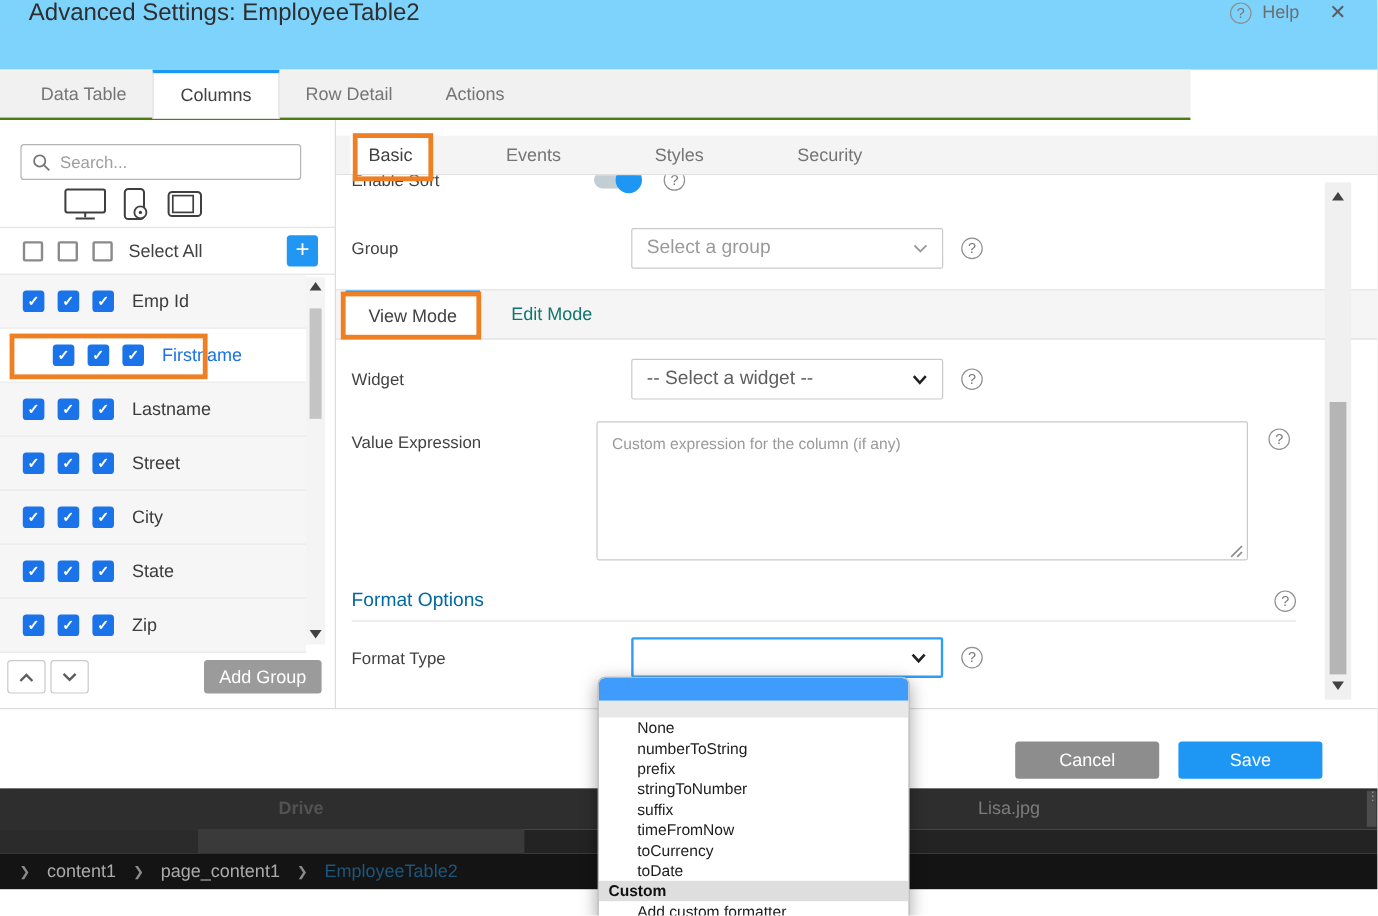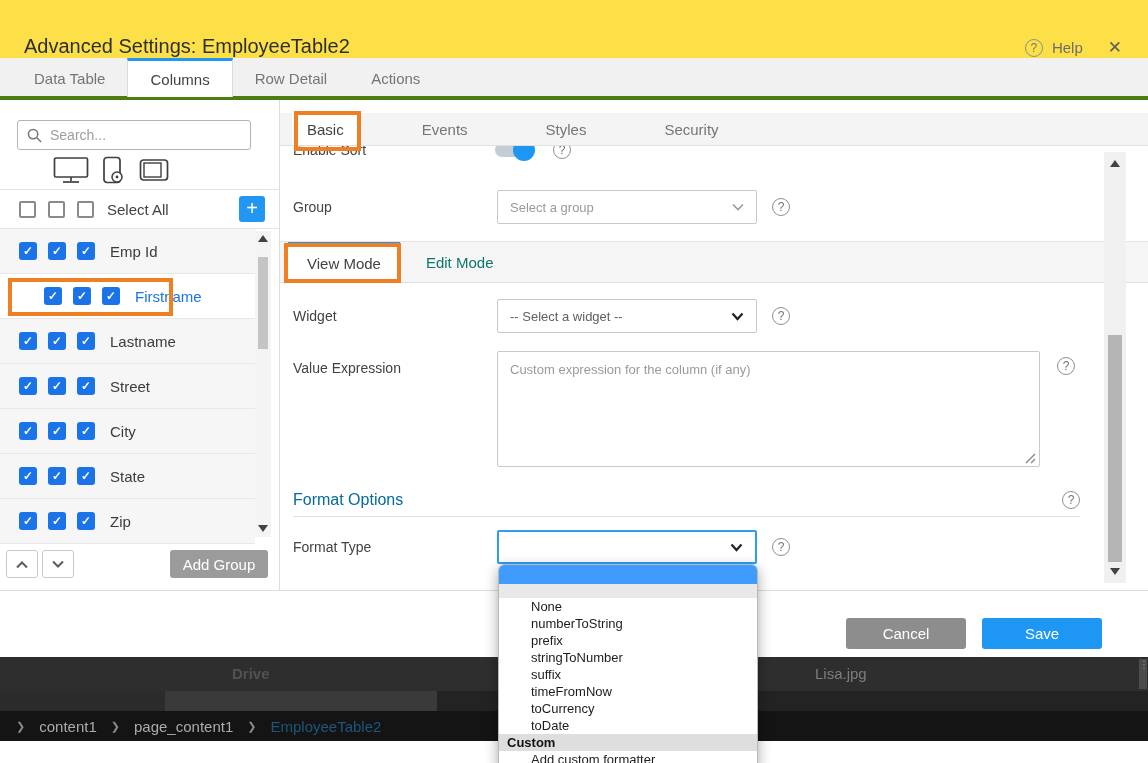--- a/index.html
+++ b/index.html
@@ -3,33 +3,33 @@
 <meta charset="utf-8">
 <style>
   * { box-sizing: border-box; margin: 0; padding: 0; }
   html,body { width:1148px; height:763px; overflow:hidden; }
   body { position:relative; font-family:"Liberation Sans", sans-serif; background:#fff; }
 
   
   .modal { position:absolute; left:0; top:0; width:1148px; height:657px; background:#fff;
            box-shadow:0 6px 18px rgba(0,0,0,.45); }
 
-  .hdr { height:58px; background:#fde047; display:flex; align-items:flex-end; }
+  .hdr { height:58px; background:#7dd3fc; display:flex; align-items:flex-start; }
   .hdr-title { margin-left:24px; font-size:20px; color:#2e2e2e; }
   .hdr-right { margin-left:auto; margin-right:26px; display:flex; align-items:center; gap:9px; color:#6d6d6d; }
   .qmark { width:18px; height:18px; border:1px solid #8f8f8f; border-radius:50%;
            display:inline-flex; align-items:center; justify-content:center;
            font-size:12px; color:#757575; flex:0 0 auto; }
   .qmark::before { content:"?"; }
   .hdr-help { font-size:15px; color:#6d6d6d; }
   .hdr-close { margin-left:16px; font-size:17px; color:#5c5c5c; cursor:pointer; }
 
   
-  .main-tabs { position:absolute; left:0; top:58px; width:1148px; height:42px;
-               background:#f1f1f1; border-bottom:4px solid #4d7c0f; display:flex; padding-left:12px; }
+  .main-tabs { position:absolute; left:0; top:58px; width:992px; height:42px;
+               background:#f1f1f1; border-bottom:2px solid #4d7c0f; display:flex; padding-left:12px; }
   .mtab { padding:0 22px; line-height:41px; font-size:15px; color:#757575; cursor:pointer; }
   .mtab.active { background:#fff; border-top:3px solid #1e96f3; border-left:1px solid #dcdcdc;
                  border-right:1px solid #dcdcdc; line-height:38px; color:#424242; margin-bottom:-1px; }
 
   
   .sidebar { position:absolute; left:0; top:100px; width:280px; height:490px;
              border-right:1px solid #ddd; background:#fff; }
   .search-box { position:absolute; left:17px; top:20px; width:234px; height:30px;
                 border:1px solid #b3b3b3; border-radius:3px; display:flex; align-items:center;
                 padding-left:9px; gap:8px; background:#fff; }
@@ -80,21 +80,21 @@
   .sub-tabs { margin-top:13px; height:33px; background:#f4f4f4; border-bottom:1px solid #e0e0e0;
               display:flex; padding-left:12px;gap:48px; }
   .stab { padding:0 15px; line-height:33px; font-size:15px; color:#757575; cursor:pointer; }
   .stab.active { background:#fff; color:#424242; }
   .anno-basic { left:14px; top:11px; width:67px; height:40px; }
 
   .content { height:443px; overflow:hidden; position:relative; background:#fff; }
   .frow { display:flex; align-items:center; padding-left:13px; }
   .flabel { width:204px; font-size:14px; color:#424242; flex:0 0 auto; }
   .sel { width:260px; height:34px; border:1px solid #c9c9c9; border-radius:2px; background:#fff;
-         display:flex; align-items:center; padding:0 12px; font-size:13px; cursor:pointer; }
+         display:flex; align-items:center; padding:0 12px; font-size:16px; cursor:pointer;margin-left:29px; }
   .sel .sel-txt { flex:1; }
   .sel.gray-ph .sel-txt { color:#9a9a9a; }
   .sel.dark-ph .sel-txt { color:#5f5f5f; }
   .sel.open { border:2px solid #2e9df7; }
   .frow .qmark { margin-left:15px; }
 
   .row-enable { margin-top:-10px; height:28px; }
   .row-enable .flabel { width:200px; }
   .toggle { position:relative; width:42px; height:24px; cursor:pointer; flex:0 0 auto; }
   .toggle-track { position:absolute; left:2px; top:5px; width:36px; height:14px; border-radius:7px; background:#c3cdd4; }

